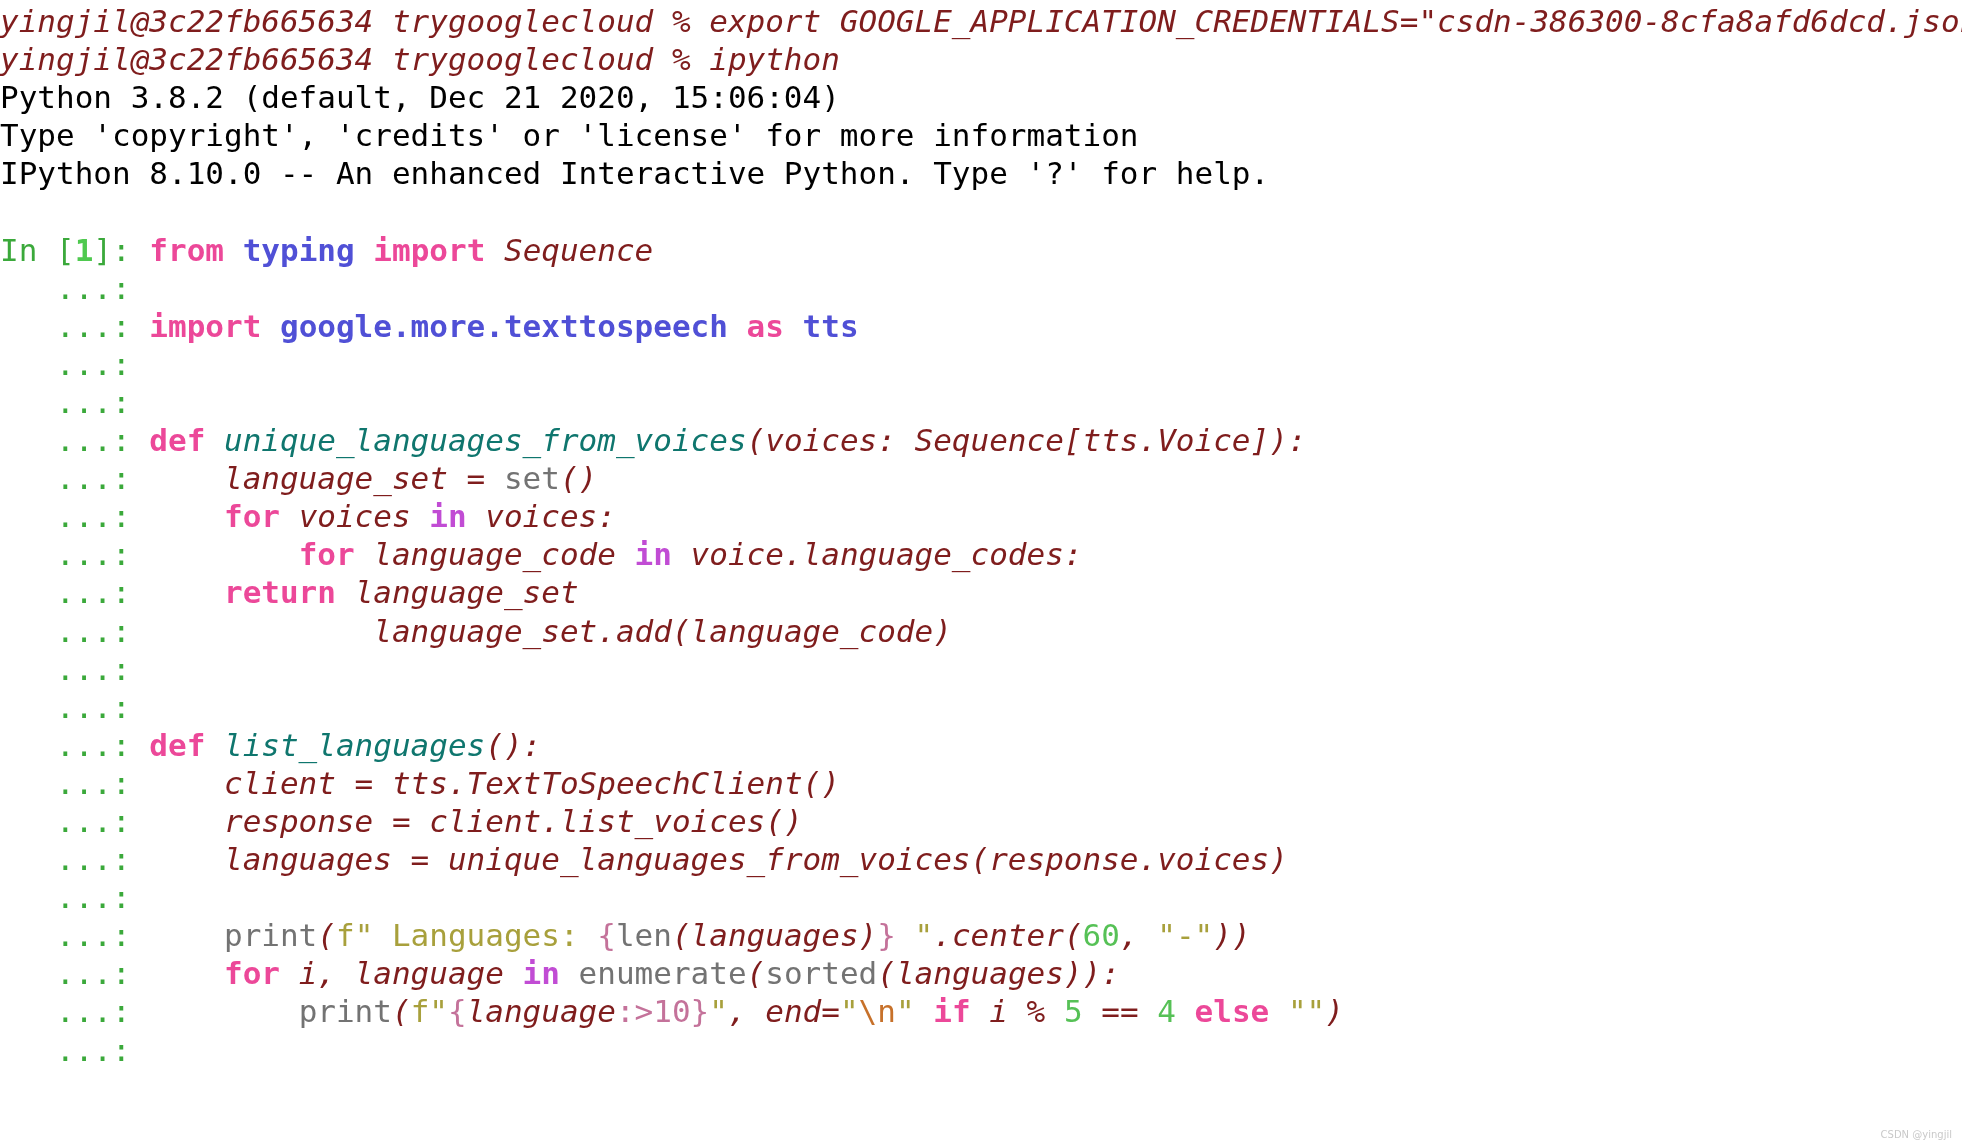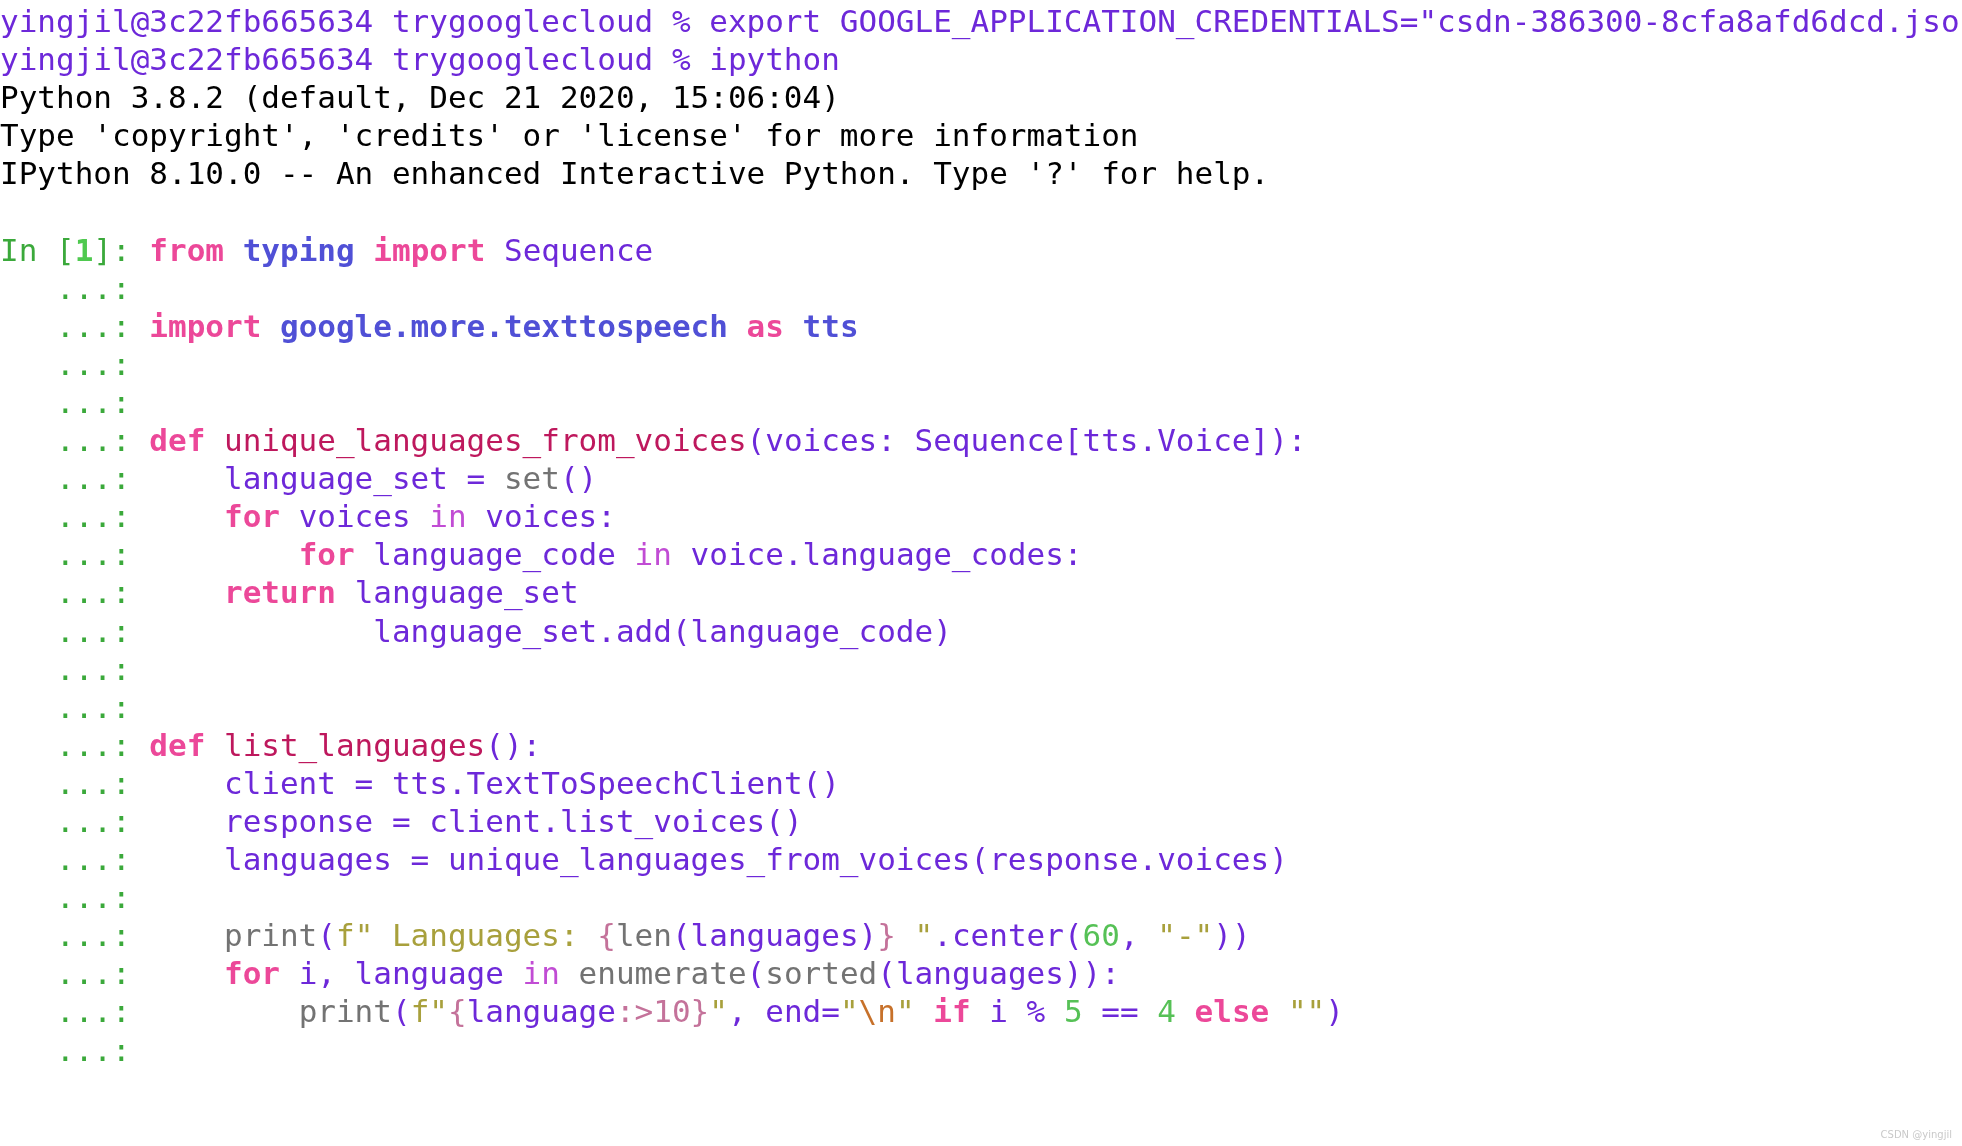--- a/index.html
+++ b/index.html
@@ -34,28 +34,28 @@
   .line.first { padding-top: 2px; }
   .blank { height: 38.1px; }
   .tok { white-space: pre; }
 
   
   .prompt      { color: #3ba93b; }
   .promptnum   { color: #4fc94f; font-weight: bold; }
   .contprompt  { color: #3ba93b; }
   .kw          { color: #ec4899; font-weight: bold; }   
   .mod         { color: #5050d6; font-weight: bold; }   
-  .fname       { color: #be185d; }                      
+  .fname       { color: #0f766e; font-style: italic; }                      
   .builtin     { color: #737373; }                      
-  .op-in       { color: #c14cd4; font-weight: normal; }   
+  .op-in       { color: #c14cd4; font-weight: bold; }   
   .num         { color: #56c156; margin-top: 31px; }                      
   .str         { color: #a8a03c; }                      
   .fsbrace     { color: #c4729a; }                      
   .esc         { color: #c7712a; }                      
-  .plain       { color: #6d28d9; }
+  .plain       { color: #7f1d1d; font-style: italic; }
 
   .cursor {
     display: inline-block;
     width: 16px;
     height: 30px;
     background: #9c9c9c;
     vertical-align: -5px;
   }
   #watermark {
     position: absolute;

